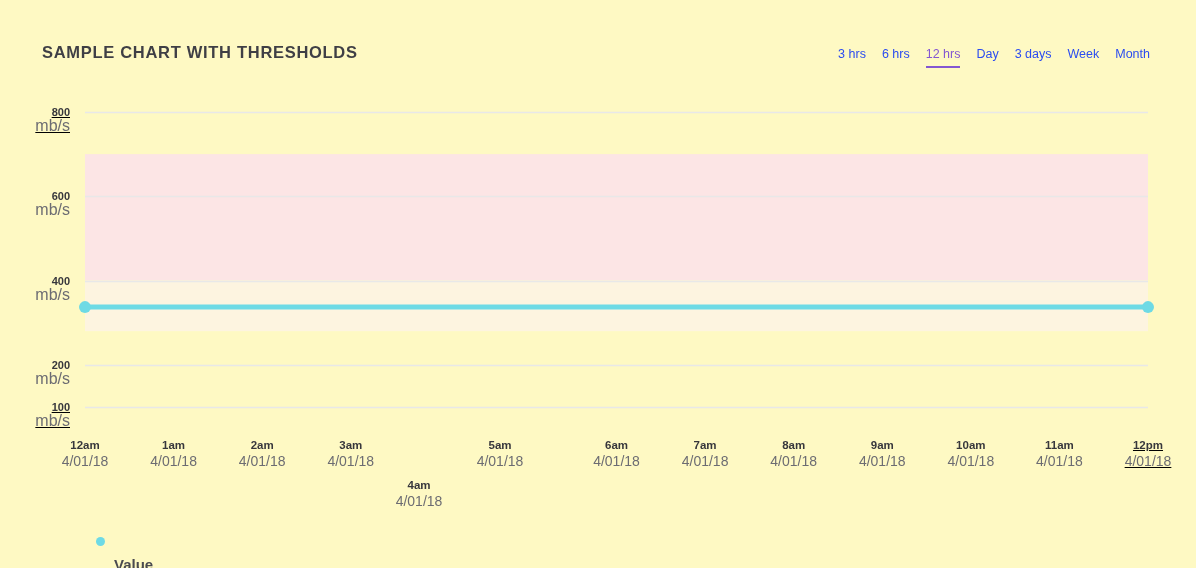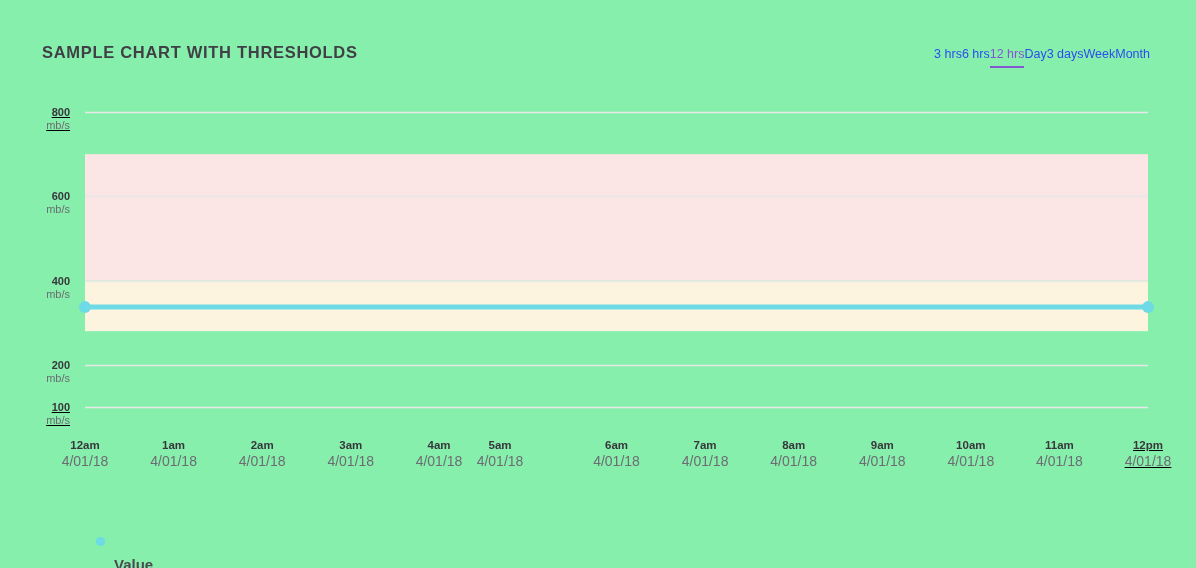--- a/index.html
+++ b/index.html
@@ -13,21 +13,21 @@
     background: #ffffff;
     font-family: "Liberation Sans", sans-serif;
     -webkit-font-smoothing: antialiased;
     overflow: hidden;
   }
 
   .panel {
     position: relative;
     width: 1196px;
     height: 568px;
-    background: #86efac;
+    background: #fef9c3;
   }
 
   
   .chart-header {
     position: absolute;
     left: 0;
     top: 0;
     width: 1196px;
     height: 100px;
   }
@@ -41,20 +41,21 @@
     color: #3f3f45;
     text-transform: uppercase;
     white-space: nowrap;
   }
   .range-selector {
     position: absolute;
     right: 46px;
     top: 46px;
     display: flex;
     align-items: flex-start;
+    gap: 16px;
     white-space: nowrap;
   }
   .range-item {
     font-size: 12.5px;
     color: #2b4cf0;
     line-height: 17px;
     cursor: pointer;
     padding-bottom: 3px;
     border-bottom: 2px solid transparent;
     text-decoration: none;
@@ -86,21 +87,21 @@
     line-height: 13px;
   }
   .y-tick .y-val {
     display: block;
     font-size: 11px;
     font-weight: bold;
     color: #37373c;
   }
   .y-tick .y-unit {
     display: block;
-    font-size: 11px;
+    font-size: 16px;
     color: #6c6c72;
   }
 
   .x-tick {
     position: absolute;
     top: 437px;
     width: 90px;
     text-align: center;
     line-height: 16px;
   }
@@ -206,21 +207,21 @@
         <span class="x-date">4/01/18</span>
       </div>
       <div class="x-tick" style="left: 217.167px;">
         <span class="x-val">2am</span>
         <span class="x-date">4/01/18</span>
       </div>
       <div class="x-tick" style="left: 305.75px;">
         <span class="x-val">3am</span>
         <span class="x-date">4/01/18</span>
       </div>
-      <div class="x-tick" style="left: 394px;">
+      <div class="x-tick" style="left: 374px; margin-top: 40px;">
         <span class="x-val">4am</span>
         <span class="x-date">4/01/18</span>
       </div>
       <div class="x-tick" style="left: 455px;">
         <span class="x-val">5am</span>
         <span class="x-date">4/01/18</span>
       </div>
       <div class="x-tick" style="left: 571.5px;">
         <span class="x-val">6am</span>
         <span class="x-date">4/01/18</span>

